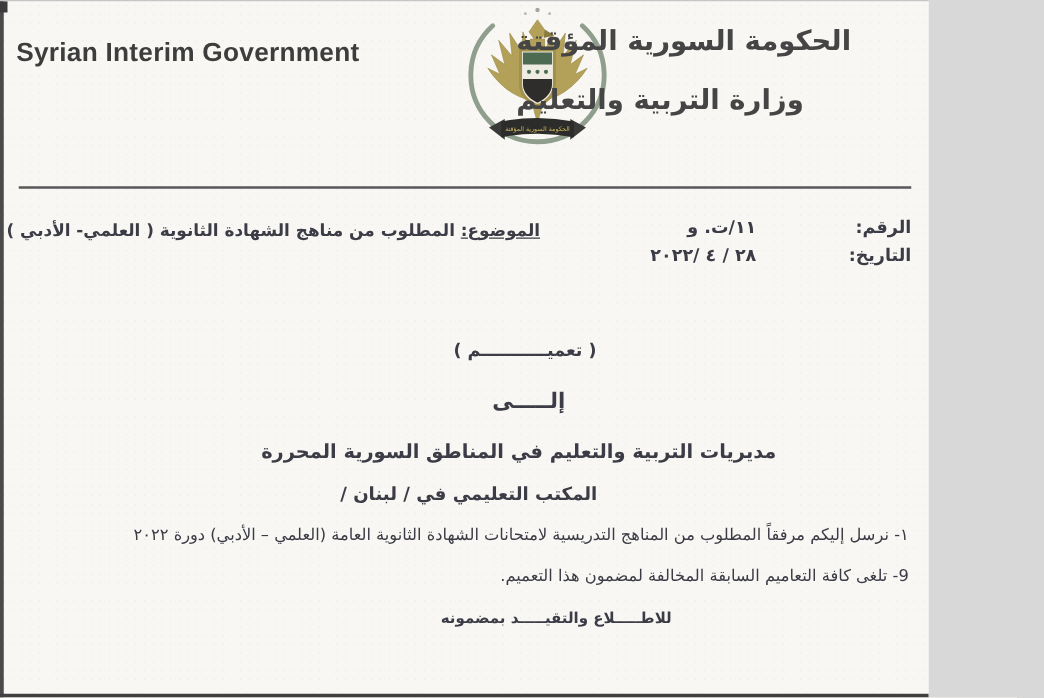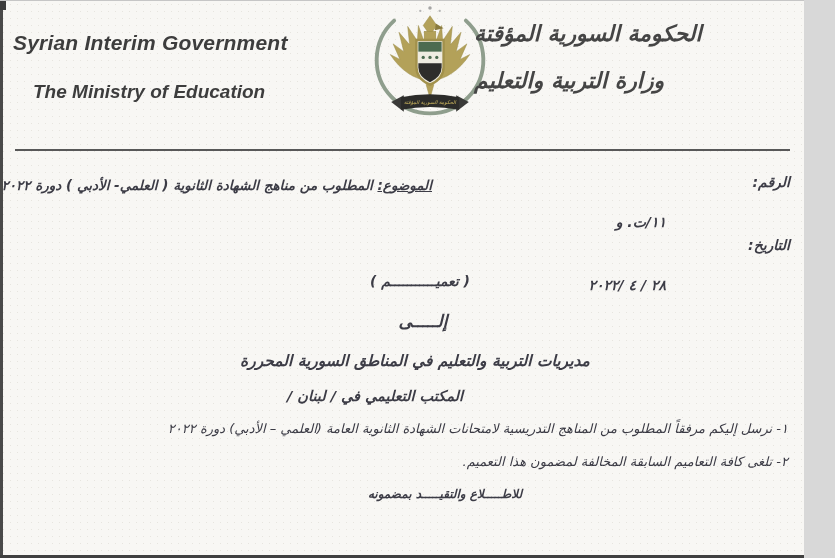--- a/index.html
+++ b/index.html
@@ -1,24 +1,23 @@
 <!DOCTYPE html>
 <html lang="ar"><head>
 <meta charset="utf-8">
 <style>
   html,body{margin:0;padding:0;}
   body{background:#d8d8d8;font-family:"DejaVu Sans",sans-serif;}
   .page{
-    position:relative;width:804px;height:558px;overflow:hidden;
+    position:relative;width:743px;height:558px;overflow:hidden;
     background-color:#f8f7f4;
     background-image:radial-gradient(#e7e5df 0.6px, rgba(0,0,0,0) 0.7px);
     background-size:7px 7px;
     border-top:1px solid #c6c6c6;
     box-sizing:border-box;
-    font-style:italic;
   }
   .edge-left{position:absolute;left:0;top:0;bottom:0;width:3px;background:#4a4a4a;}
   .edge-bottom{position:absolute;left:0;right:0;bottom:0;height:3px;background:#404040;}
   .corner-mark{position:absolute;left:0;top:0;width:6px;height:9px;background:#3c3c3c;}
 
   .en-line1{position:absolute;left:13px;top:30px;font-size:21px;font-weight:bold;
     color:#3d3d3d;font-family:"Liberation Sans","DejaVu Sans",sans-serif;letter-spacing:0.2px;}
   .en-line2{position:absolute;left:33px;top:80px;font-size:19px;font-weight:bold;
     color:#3d3d3d;font-family:"Liberation Sans","DejaVu Sans",sans-serif;}
 
@@ -28,21 +27,21 @@
   .ar-header .l2{font-size:22px;margin-top:22px;white-space:nowrap;}
 
   .emblem{position:absolute;left:366px;top:2px;}
 
   .divider{position:absolute;left:15px;right:14px;top:148px;height:2px;background:#585858;}
 
   .meta-right{position:absolute;right:14px;top:170px;direction:rtl;color:#3c3c46;
     font-weight:bold;font-size:14px;}
   .meta-right .row{display:flex;direction:rtl;line-height:23px;white-space:nowrap;}
   .meta-right .lbl{display:inline-block;min-width:52px;margin-left:44px;}
-  .meta-right .val{margin-right:28px;margin-top:40px;}
+  .meta-right .val{margin-right:28px;}
 
   .subject{position:absolute;left:16px;top:176px;width:416px;direction:rtl;text-align:right;
     font-weight:bold;font-size:13.5px;color:#3c3c46;white-space:nowrap;}
   .subject .lbl{text-decoration:underline;}
 
   .centered{position:absolute;transform:translateX(-50%);direction:rtl;white-space:nowrap;
     color:#3c3c46;font-weight:bold;}
   .circular-title{left:420px;top:272px;font-size:14px;}
   .to-line{left:423px;top:310px;font-size:17px;}
   .addressee1{left:415px;top:351px;font-size:15.5px;}
@@ -56,21 +55,20 @@
 </style>
 </head>
 <body>
 
 <div class="page">
   <div class="edge-left"></div>
   <div class="edge-bottom"></div>
   <div class="corner-mark"></div>
 
   <div class="en-line1">Syrian Interim Government</div>
-  <div class="en-line2">The Ministry of Education</div>
 
   <div class="emblem">
     <svg width="128" height="138" viewBox="0 0 132 142">
 
       <circle cx="56" cy="8" r="1.2" fill="#b5b5b5"></circle>
       <circle cx="66" cy="5" r="1.8" fill="#a5a5a5"></circle>
       <circle cx="76" cy="8" r="1.2" fill="#b5b5b5"></circle>
 
       <path d="M29 18 A55 55 0 1 0 103 18" fill="none" stroke="#8f9e8d" stroke-width="4" stroke-linecap="round"></path>
 
@@ -120,16 +118,16 @@
   <div class="subject">
     <span class="lbl">الموضوع:</span><span> المطلوب من مناهج الشهادة الثانوية ( العلمي- الأدبي ) دورة ٢٠٢٢</span>
   </div>
 
   <div class="centered circular-title">( تعميـــــــــــم )</div>
   <div class="centered to-line">إلـــــى</div>
   <div class="centered addressee1">مديريات التربية والتعليم في المناطق السورية المحررة</div>
   <div class="centered addressee2">المكتب التعليمي في / لبنان /</div>
 
   <div class="body-item item-1">١- نرسل إليكم مرفقاً المطلوب من المناهج التدريسية لامتحانات الشهادة الثانوية العامة (العلمي – الأدبي) دورة ٢٠٢٢</div>
-  <div class="body-item item-2">٢- تلغى كافة التعاميم السابقة المخالفة لمضمون هذا التعميم.</div>
+  <div class="body-item item-2">9- تلغى كافة التعاميم السابقة المخالفة لمضمون هذا التعميم.</div>
 
   <div class="centered closing">للاطـــــلاع والتقيـــــد بمضمونه</div>
 </div>
 
 </body></html>

